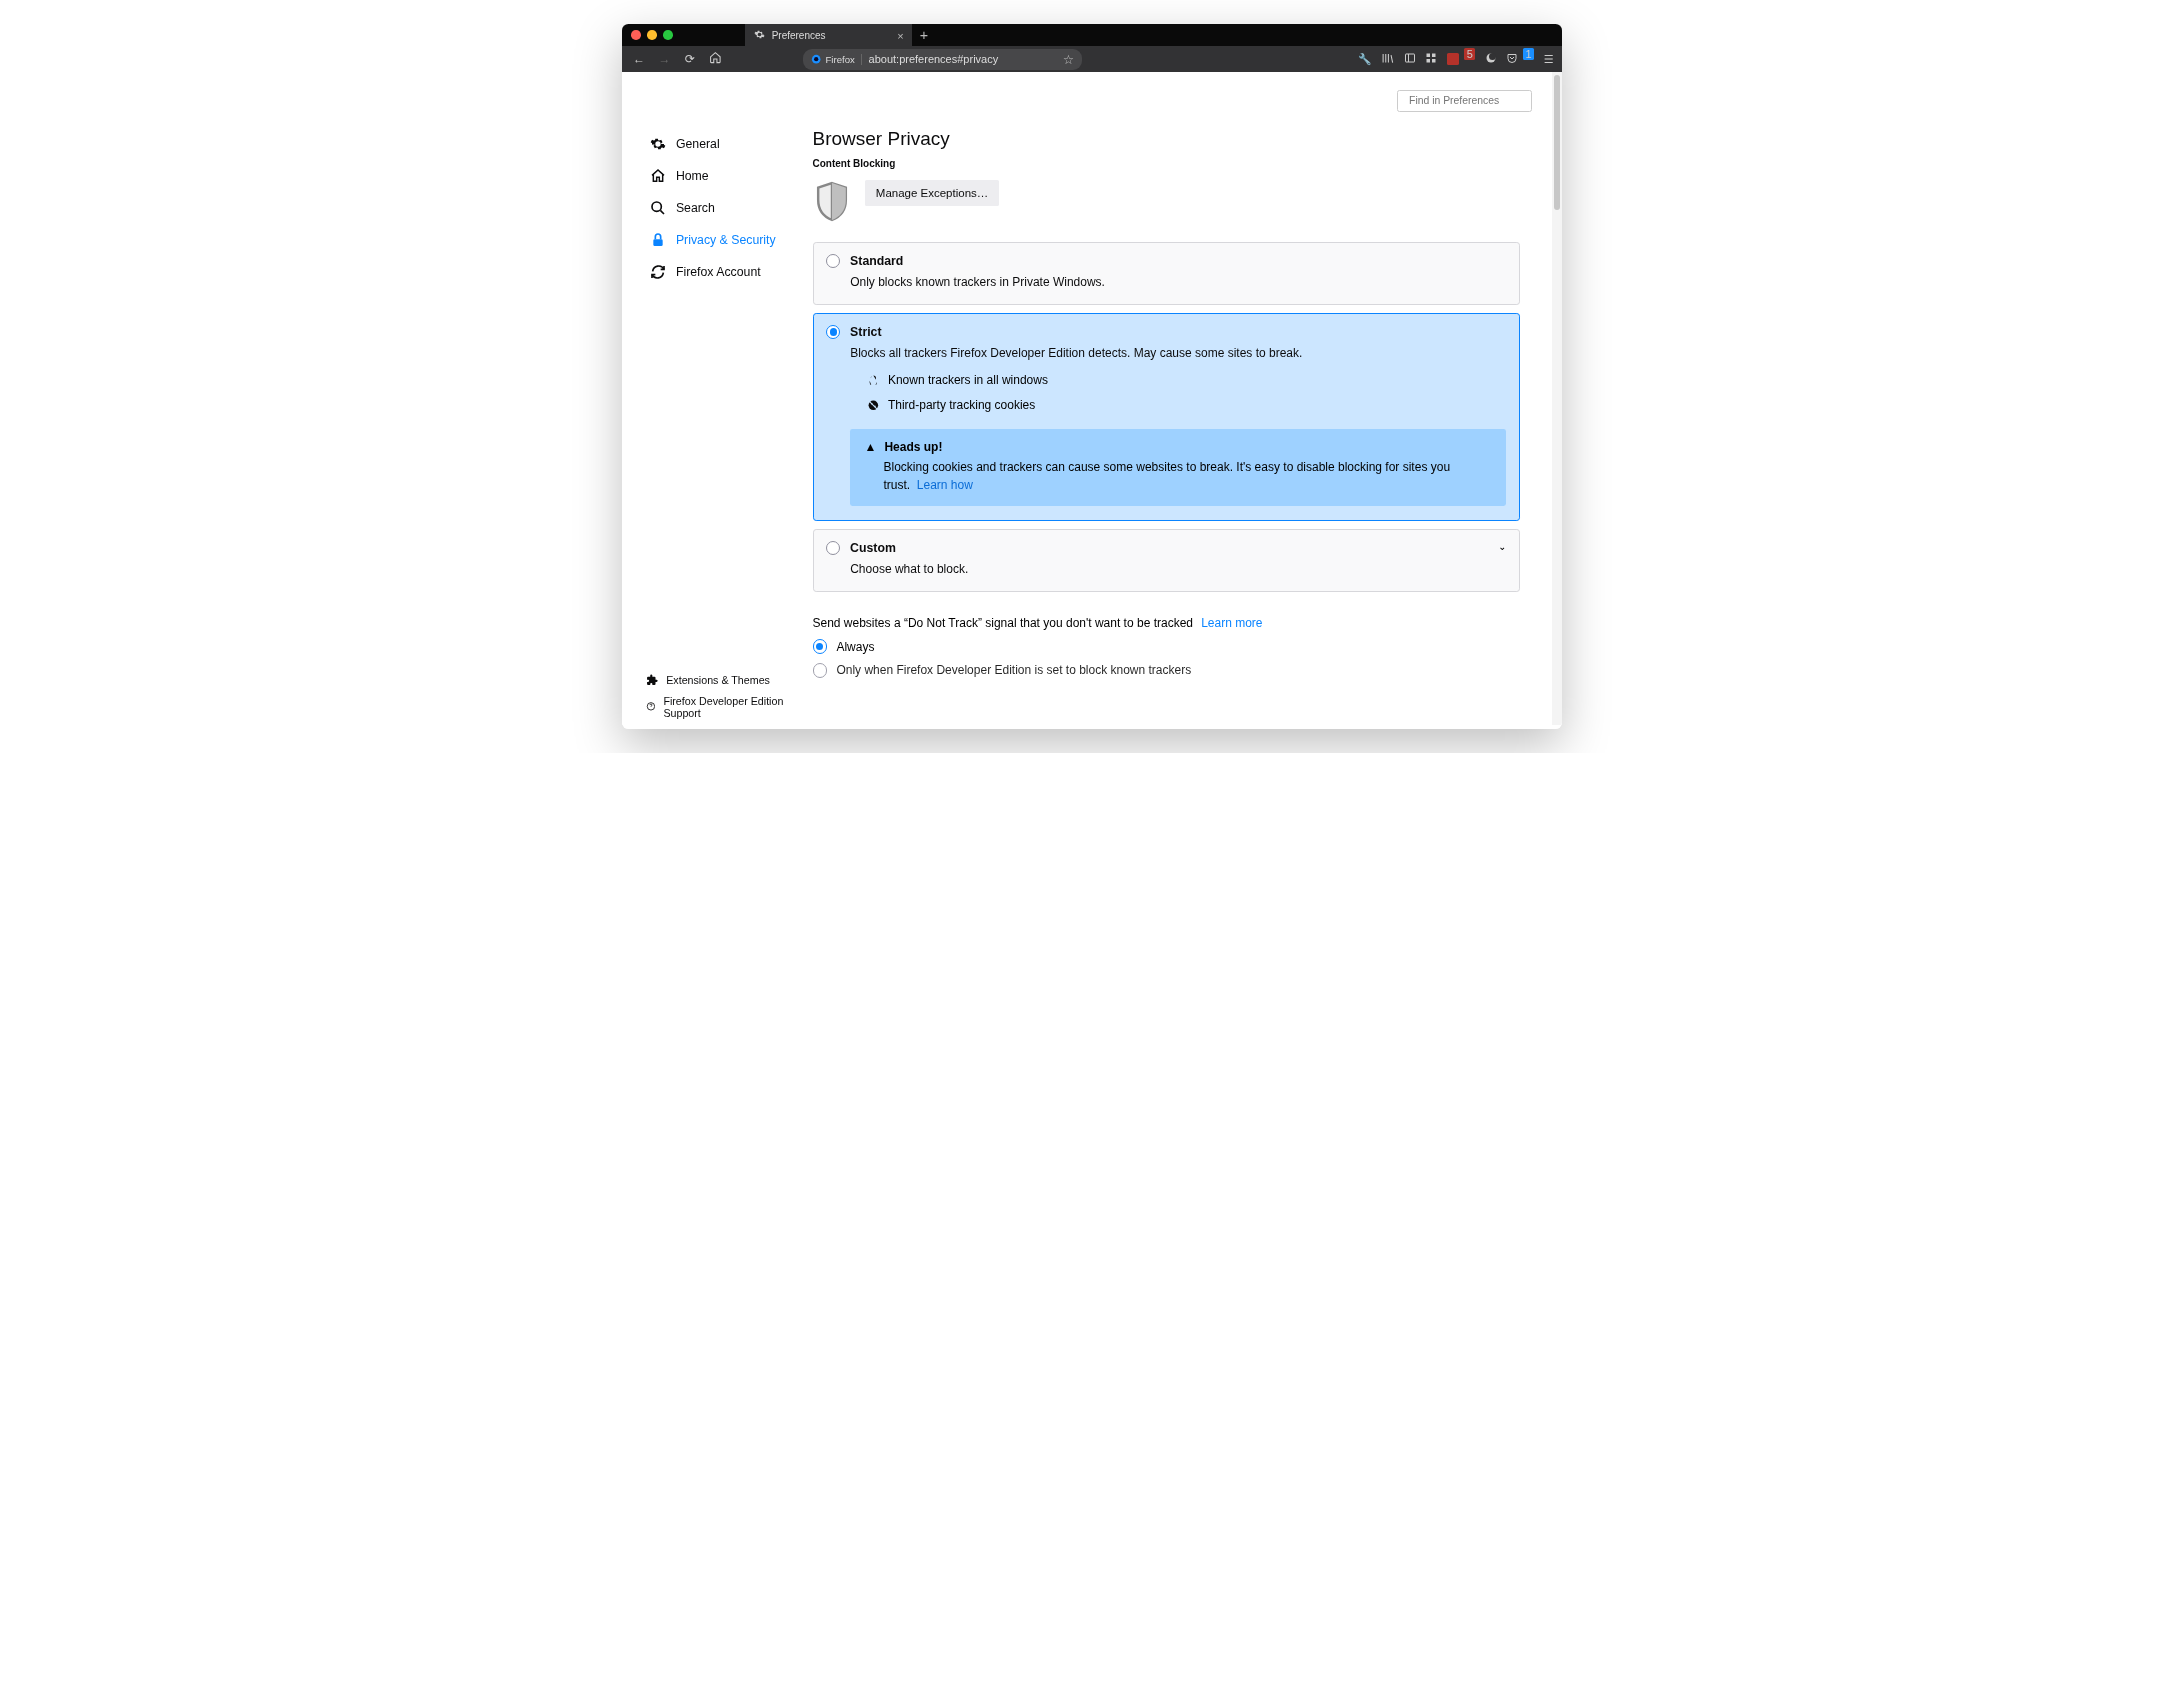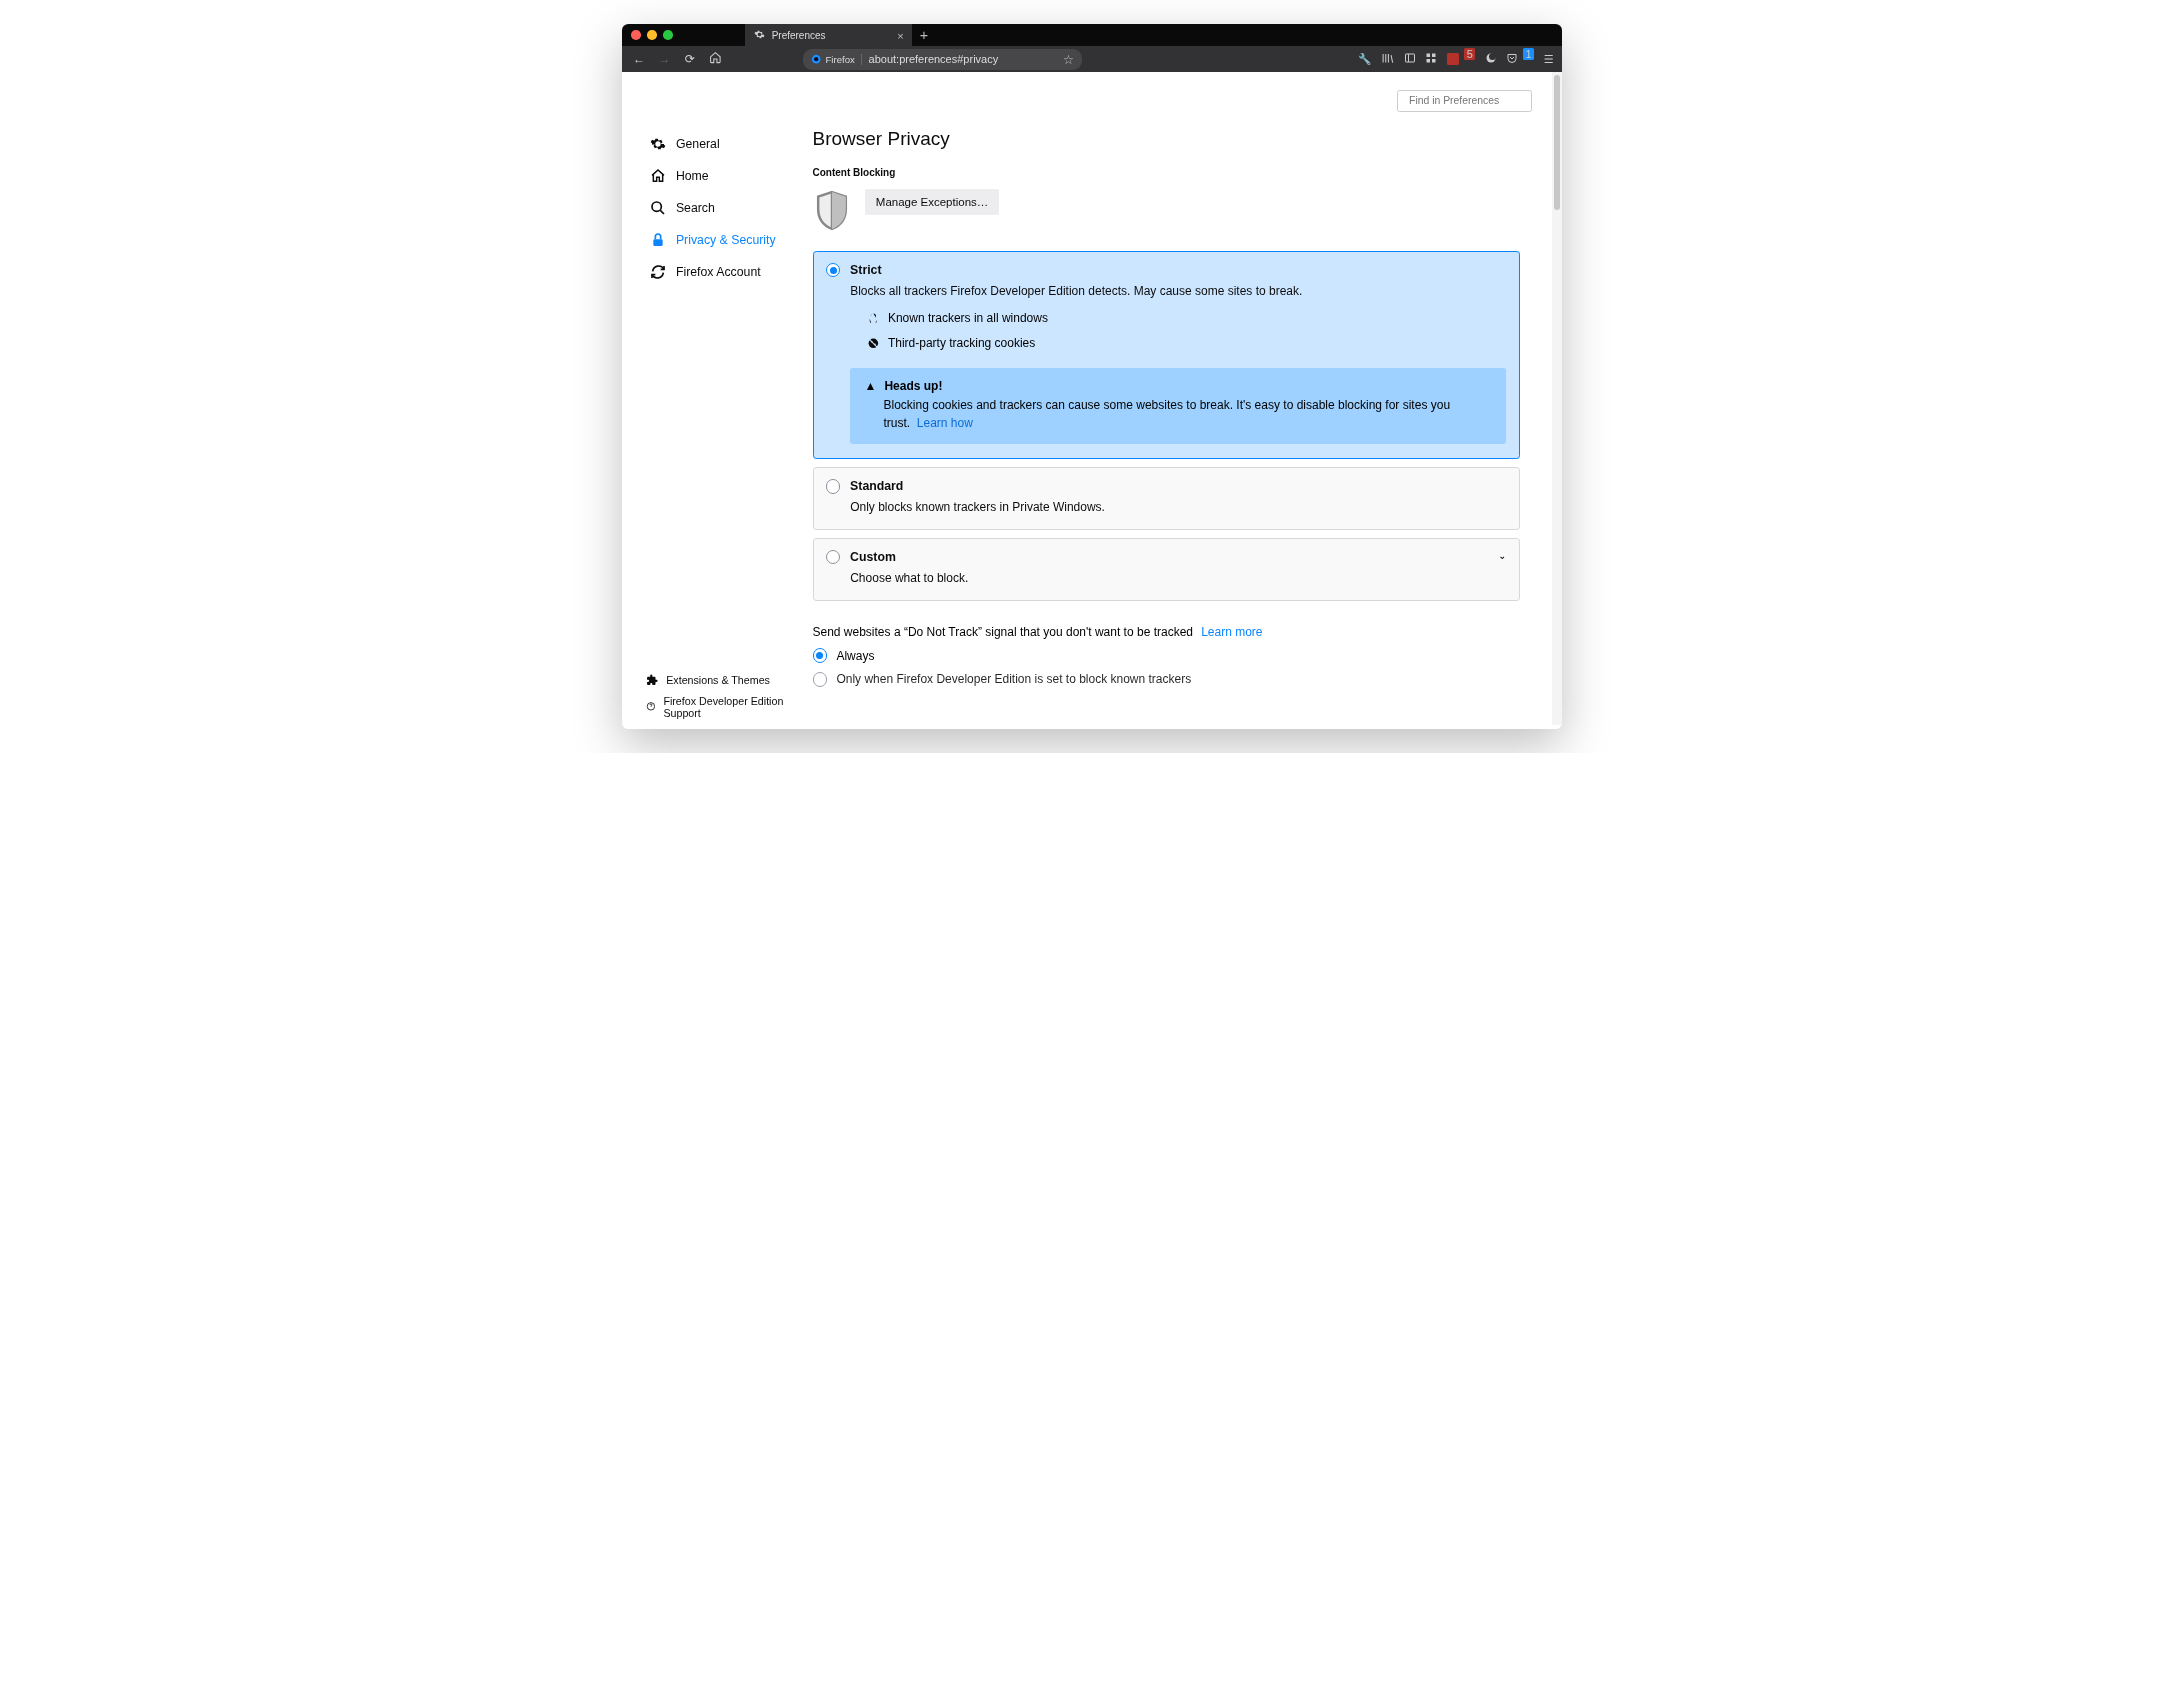--- a/index.html
+++ b/index.html
@@ -40,21 +40,21 @@
   .layout{display:flex;height:100%}
   
   .sidebar{width:183px;padding:56px 0 0 24px}
   .sitem{display:flex;align-items:center;gap:9.6px;padding:8px 4.8px;font-size:12.3px;color:#0c0c0d;cursor:pointer}
   .sitem.active{color:#0a84ff}
   .sitem svg, .sitem .ic{width:16px;height:16px;flex-shrink:0}
   .footerlinks{position:absolute;bottom:6.4px;left:24px;font-size:10.7px;color:#0c0c0d;display:flex;flex-direction:column;gap:8px;width:143px}
   .frow{display:flex;gap:8px;align-items:center}
   
   .main{flex:1;padding:56px 32px 0 8px;overflow:hidden}
-  h1{font-size:19px;font-weight:500;color:#0c0c0d;margin-bottom:17px}
+  h1{font-size:19px;font-weight:500;color:#0c0c0d;margin-bottom:8px}
   h2{font-size:10px;font-weight:700;color:#0c0c0d;margin-bottom:11px}
   .cbrow{display:flex;gap:14.3px;align-items:flex-start}
   .shield{width:38px;height:43px;flex-shrink:0}
   .desc{font-size:12px;line-height:1.55;color:#0c0c0d;flex:1;padding-right:9.6px}
   .desc a{color:#0a84ff;text-decoration:none}
   .mngbtn{background:#ededf0;border:none;padding:7.2px 11px;font-size:11.5px;color:#0c0c0d;border-radius:1.6px;cursor:pointer;white-space:nowrap}
   .options{margin-top:19px;display:flex;flex-direction:column;gap:8px}
   .card{border:0.8px solid #d7d7db;border-radius:3.2px;background:#f9f9fa;padding:11px 12.7px 12.7px 12.7px;position:relative}
   .card.sel{background:#cce6ff;border:1.2px solid #0a84ff}
   .rrow{display:flex;align-items:center;gap:9.6px}
@@ -231,20 +231,28 @@
             <svg class="shield" viewBox="0 0 24 28" fill="none" stroke="#888" stroke-width="1.6">
               <path d="M12 2l9 3v8c0 7-4 11-9 13-5-2-9-6-9-13V5z" fill="#eee"></path>
               <path d="M12 2v24" stroke="#888"></path>
               <path d="M12 2l9 3v8c0 7-4 11-9 13z" fill="#bfbfbf" stroke="none"></path>
             </svg>
             <button class="mngbtn">Manage Exceptions…</button>
           </div>
 
           <div class="options">
 
+            <div class="card">
+              <div class="rrow">
+                <div class="radio"></div>
+                <div class="opth">Standard</div>
+              </div>
+              <div class="optd">Only blocks known trackers in Private Windows.</div>
+            </div>
+
             <div class="card sel">
               <div class="rrow">
                 <div class="radio on"></div>
                 <div class="opth">Strict</div>
               </div>
               <div class="optd">Blocks all trackers Firefox Developer Edition detects. May cause some sites to break.</div>
               <div class="feat">
                 <svg width="12.7" height="12.7" viewBox="0 0 24 24" fill="#0c0c0d">
                     <path d="M6 2l12 20M12 3a5 5 0 0 1 5 5v3M7 8a5 5 0 0 1 2-4M8 21c-2-1-3-3-3-6v-2M16 21c2-1 3-3 3-6"></path>
                   </svg>
@@ -262,28 +270,20 @@
               <div class="infobox">
                 <div class="hu">
                     <span>▲</span>
                     <span>Heads up!</span>
                   </div>
                 <p><span>Blocking cookies and trackers can cause some websites to break. It's easy to disable blocking for sites you trust.</span>&nbsp;&nbsp;<a href="#">Learn how</a></p>
               </div>
             </div>
 
             <div class="card">
-              <div class="rrow">
-                <div class="radio"></div>
-                <div class="opth">Standard</div>
-              </div>
-              <div class="optd">Only blocks known trackers in Private Windows.</div>
-            </div>
-
-            <div class="card">
               <span class="chev">⌄</span>
               <div class="rrow">
                 <div class="radio"></div>
                 <div class="opth">Custom</div>
               </div>
               <div class="optd">Choose what to block.</div>
             </div>
           </div>
 
           <div class="dnt">

